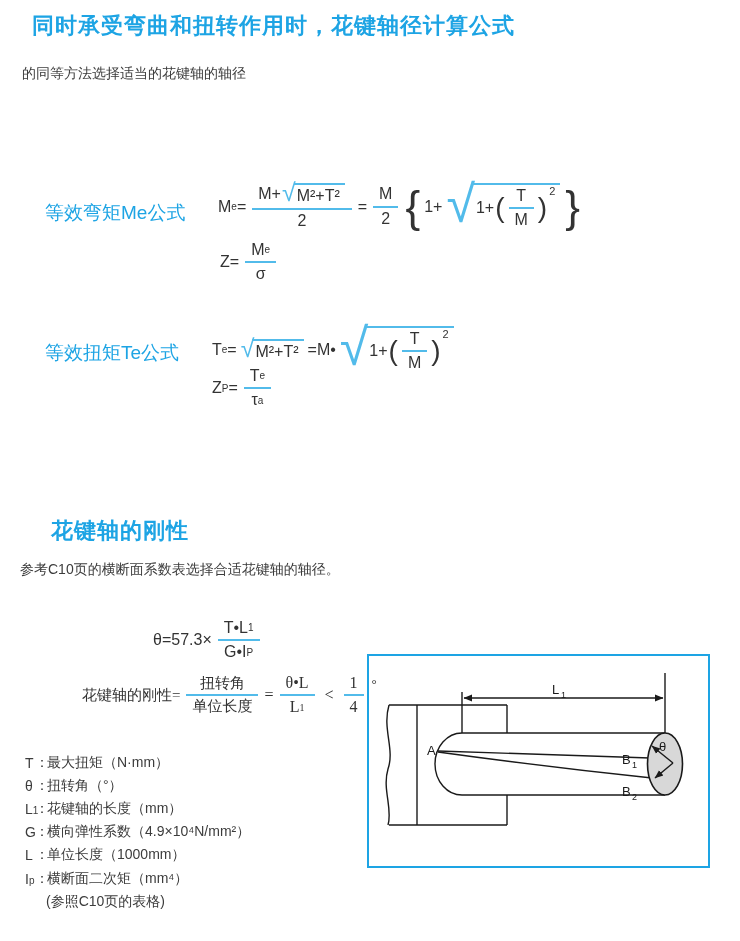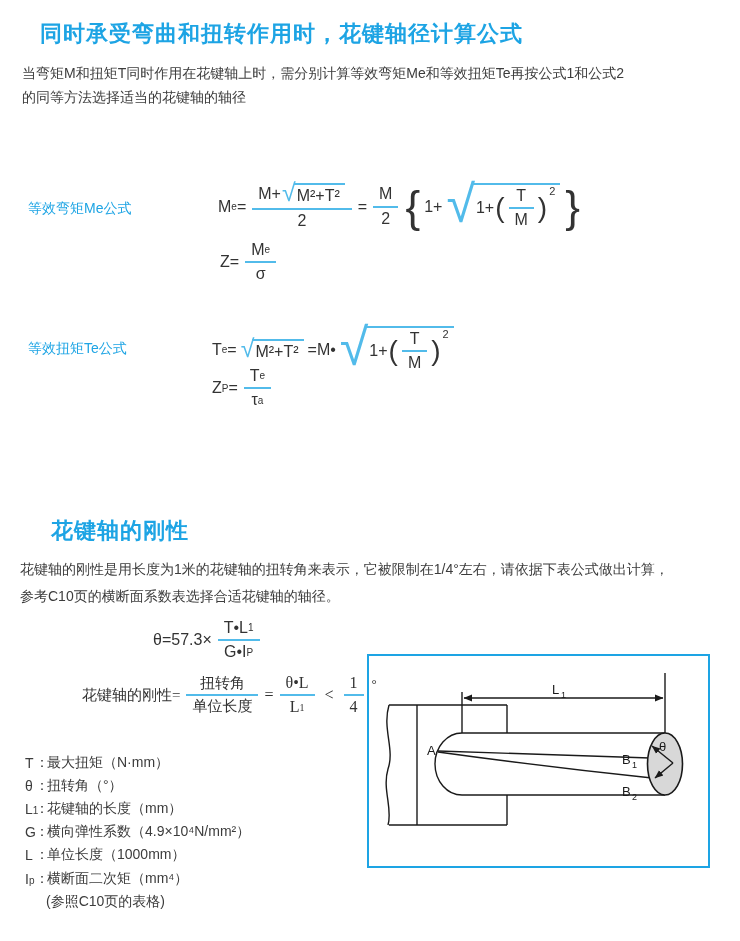--- a/index.html
+++ b/index.html
@@ -1,26 +1,26 @@
 <!DOCTYPE html>
 <html style="--accent: #1da4e4; --bar: #52bbea; --ink: #333333; --text: #3c3c3c; --dline: #1a1a1a; --dfill: #d8d8d8;"><head>
 <meta charset="utf-8">
 <style>
   html,body { margin:0; padding:0; background:#fff; }
   .page { position:relative; width:740px; height:941px; background:#fff; overflow:hidden;
           font-family:"Liberation Sans","DejaVu Sans",sans-serif; color:var(--text,#3c3c3c); }
-  .title { position:absolute; left:32px; top:11px; margin:8px; font-size:22px; font-weight:bold;
+  .title { position:absolute; left:32px; top:11px; margin:0; font-size:22px; font-weight:bold;
            color:var(--accent); letter-spacing:1px; }
   .sec-title { position:absolute; left:35px; top:500px; margin:16px; font-size:22px; font-weight:bold;
            color:var(--accent); letter-spacing:1px; }
   .intro { position:absolute; left:22px; top:61px; margin:0; font-size:14px; line-height:24px; }
   .para2 { position:absolute; left:20px; top:556px; margin:0; font-size:14px; line-height:27px; }
   .ln { display:block; }
   .note { position:absolute; left:20px; top:446px; margin:0; font-size:14px; }
-  .flabel { position:absolute; left:28px; font-size:14px; color:var(--accent); }
+  .flabel { position:absolute; left:45px; font-size:19px; color:var(--accent); }
 
   
   .f { position:absolute; display:flex; align-items:center; gap:3px; font-size:16px; color:var(--ink); }
   .rowf { display:inline-flex; align-items:center; }
   .frac { display:inline-flex; flex-direction:column; align-items:center; margin:0 3px; line-height:1.15; }
   .frac .num { padding:0 6px 2px; display:inline-flex; align-items:center; justify-content:center; }
   .frac .den { border-top:2px solid var(--bar); padding:2px 6px 0; align-self:stretch;
                display:inline-flex; align-items:center; justify-content:center; }
   .sqrt { display:inline-flex; align-items:flex-start; margin:0 1px; }
   .sqrt .rad { color:var(--bar); line-height:1; margin-right:-2px; }
@@ -49,21 +49,20 @@
   .dtxt.small { font-size:9px; }
 </style>
 </head>
 <body>
 
 <div class="page">
 
   <h1 class="title">同时承受弯曲和扭转作用时，花键轴径计算公式</h1>
 
   <p class="intro">
-    <span class="ln">当弯矩M和扭矩T同时作用在花键轴上时，需分别计算等效弯矩Me和等效扭矩Te再按公式1和公式2</span>
     <span class="ln">的同等方法选择适当的花键轴的轴径</span>
   </p>
 
   <div class="flabel" style="top:200px;">等效弯矩Me公式</div>
 
   <div class="f" style="left:218px; top:183px;">
     <span class="rowf">
       <span>M</span>
         <sub>e</sub>
         <span>=</span>
@@ -158,21 +157,20 @@
         <span>τ</span>
           <sub>a</sub>
       </span>
     </span>
   </div>
 
 
   <h2 class="sec-title">花键轴的刚性</h2>
 
   <p class="para2">
-    <span class="ln">花键轴的刚性是用长度为1米的花键轴的扭转角来表示，它被限制在1/4°左右，请依据下表公式做出计算，</span>
     <span class="ln">参考C10页的横断面系数表选择合适花键轴的轴径。</span>
   </p>
 
   <div class="f" style="left:153px; top:619px;">
     <span>θ=57.3×</span>
     <span class="frac">
       <span class="num rowf">
         <span>T•L</span>
           <sub>1</sub>
       </span>

